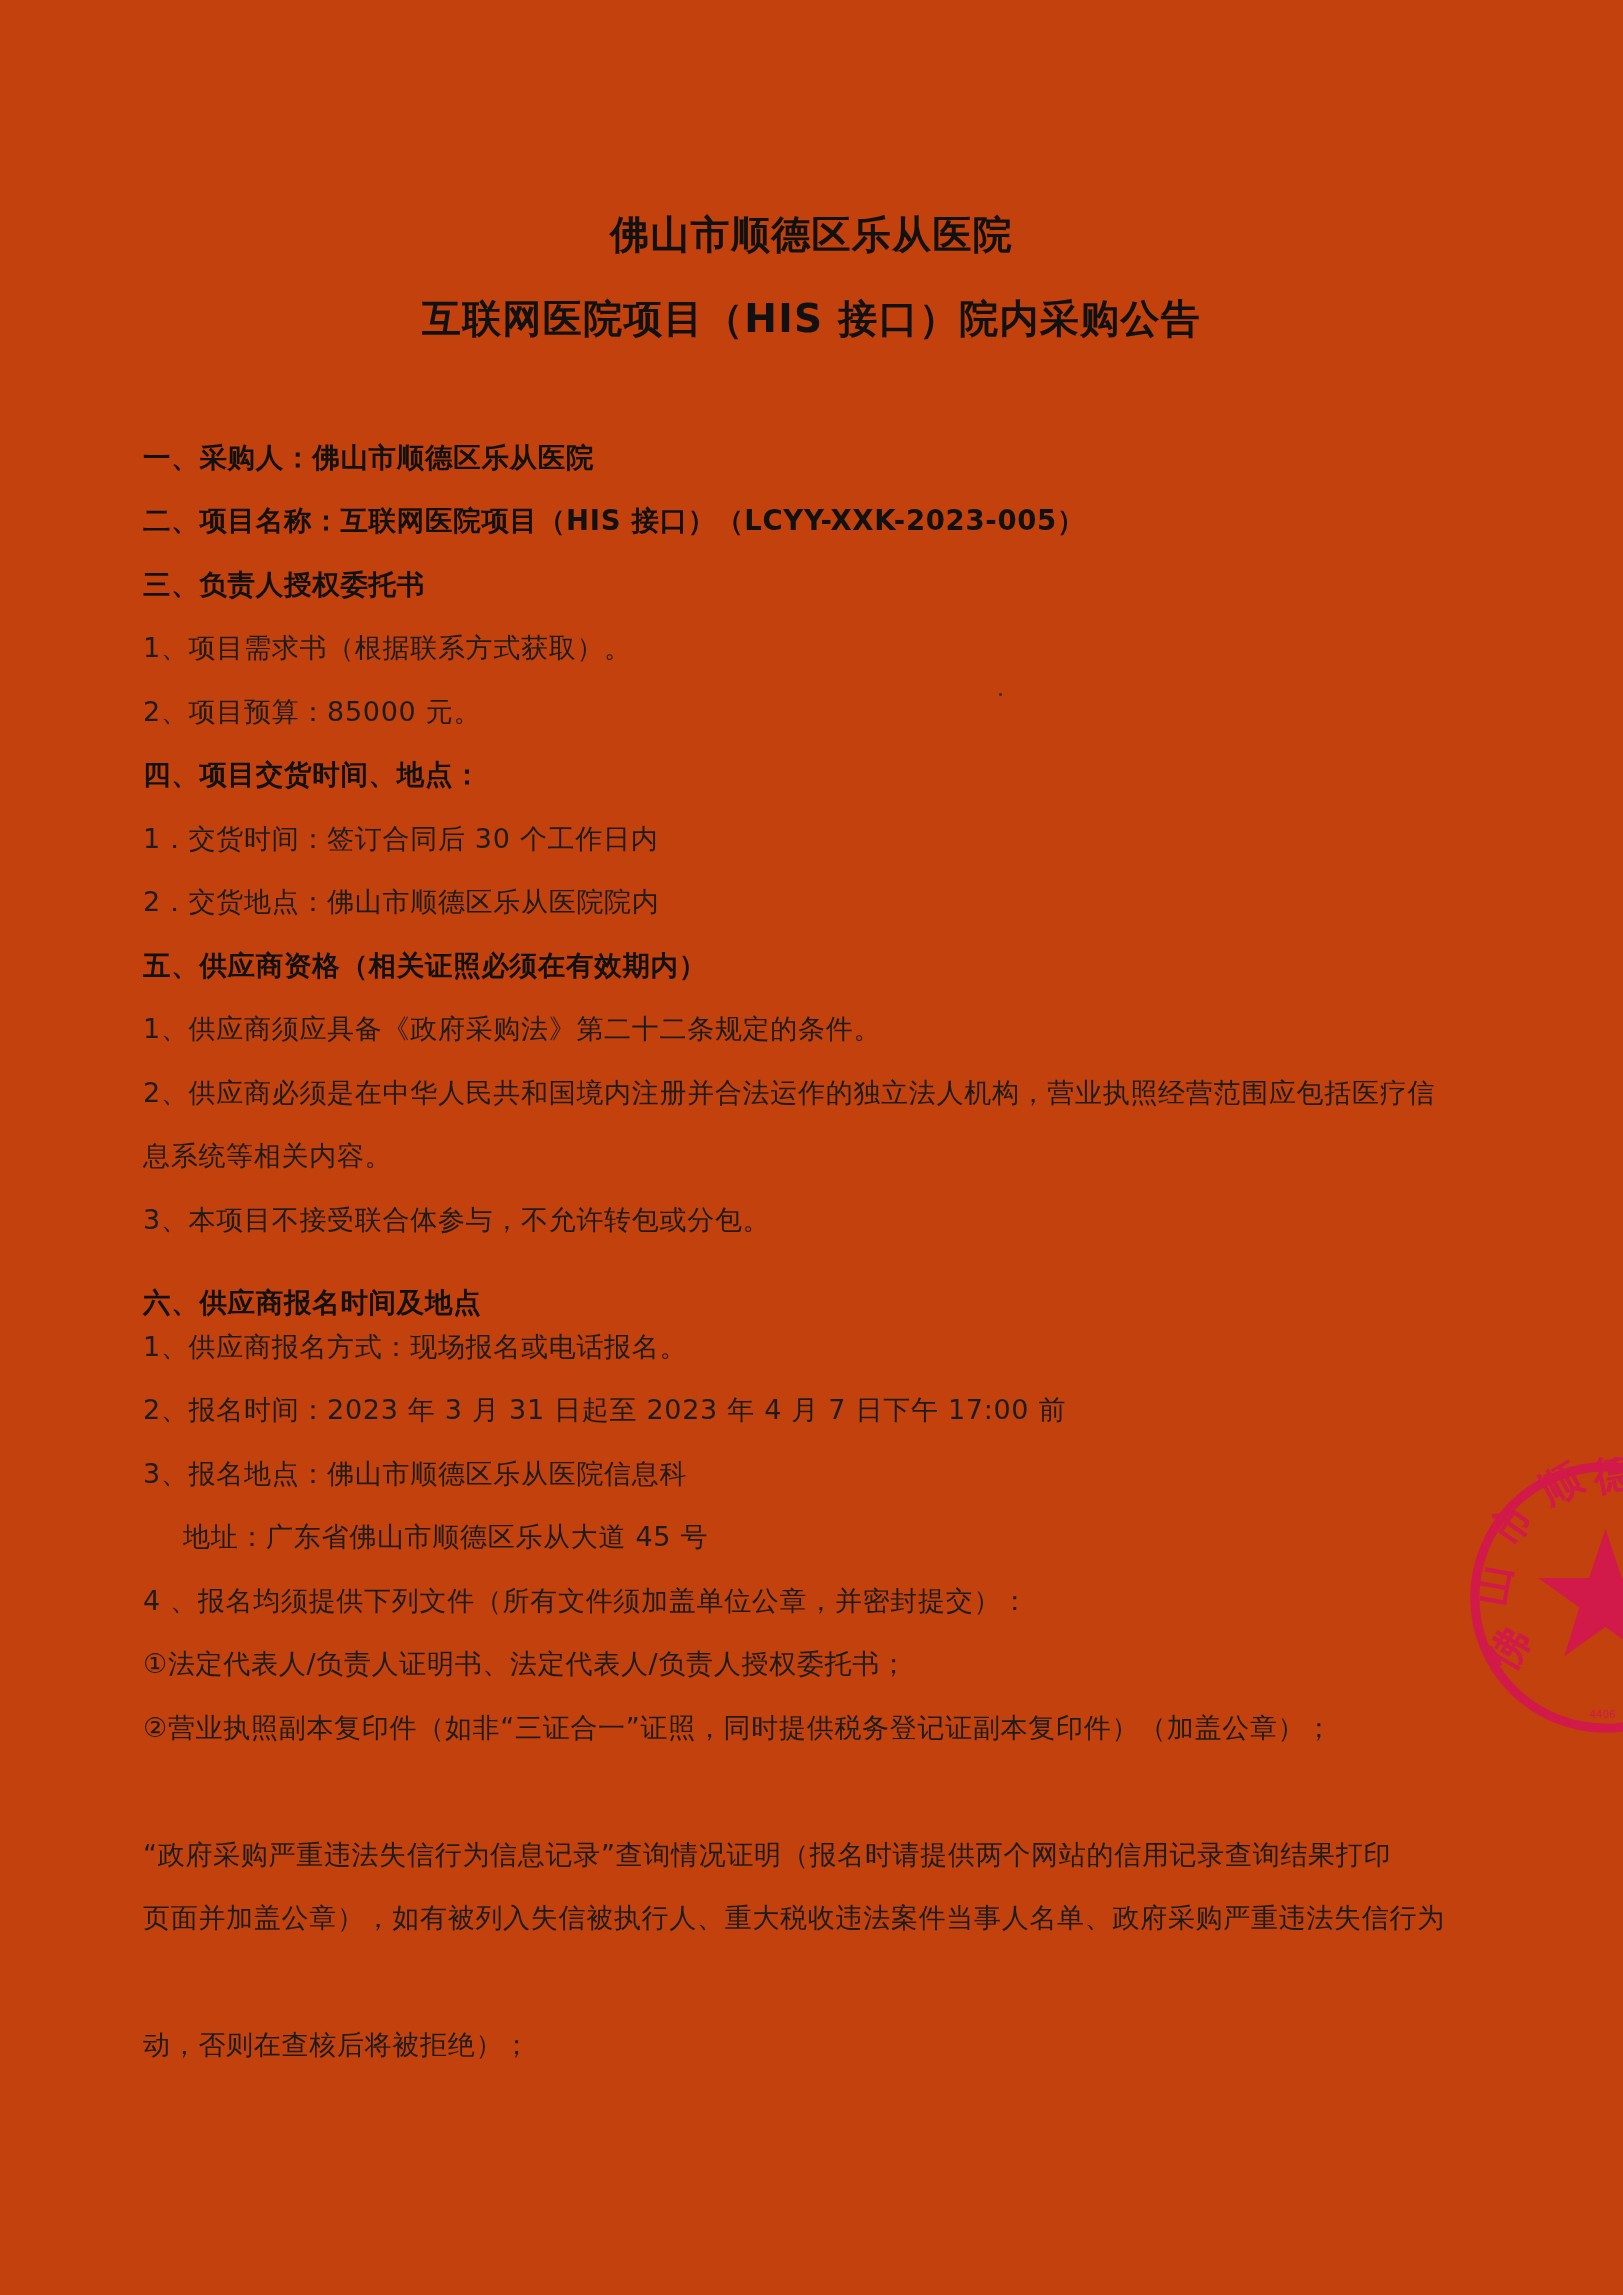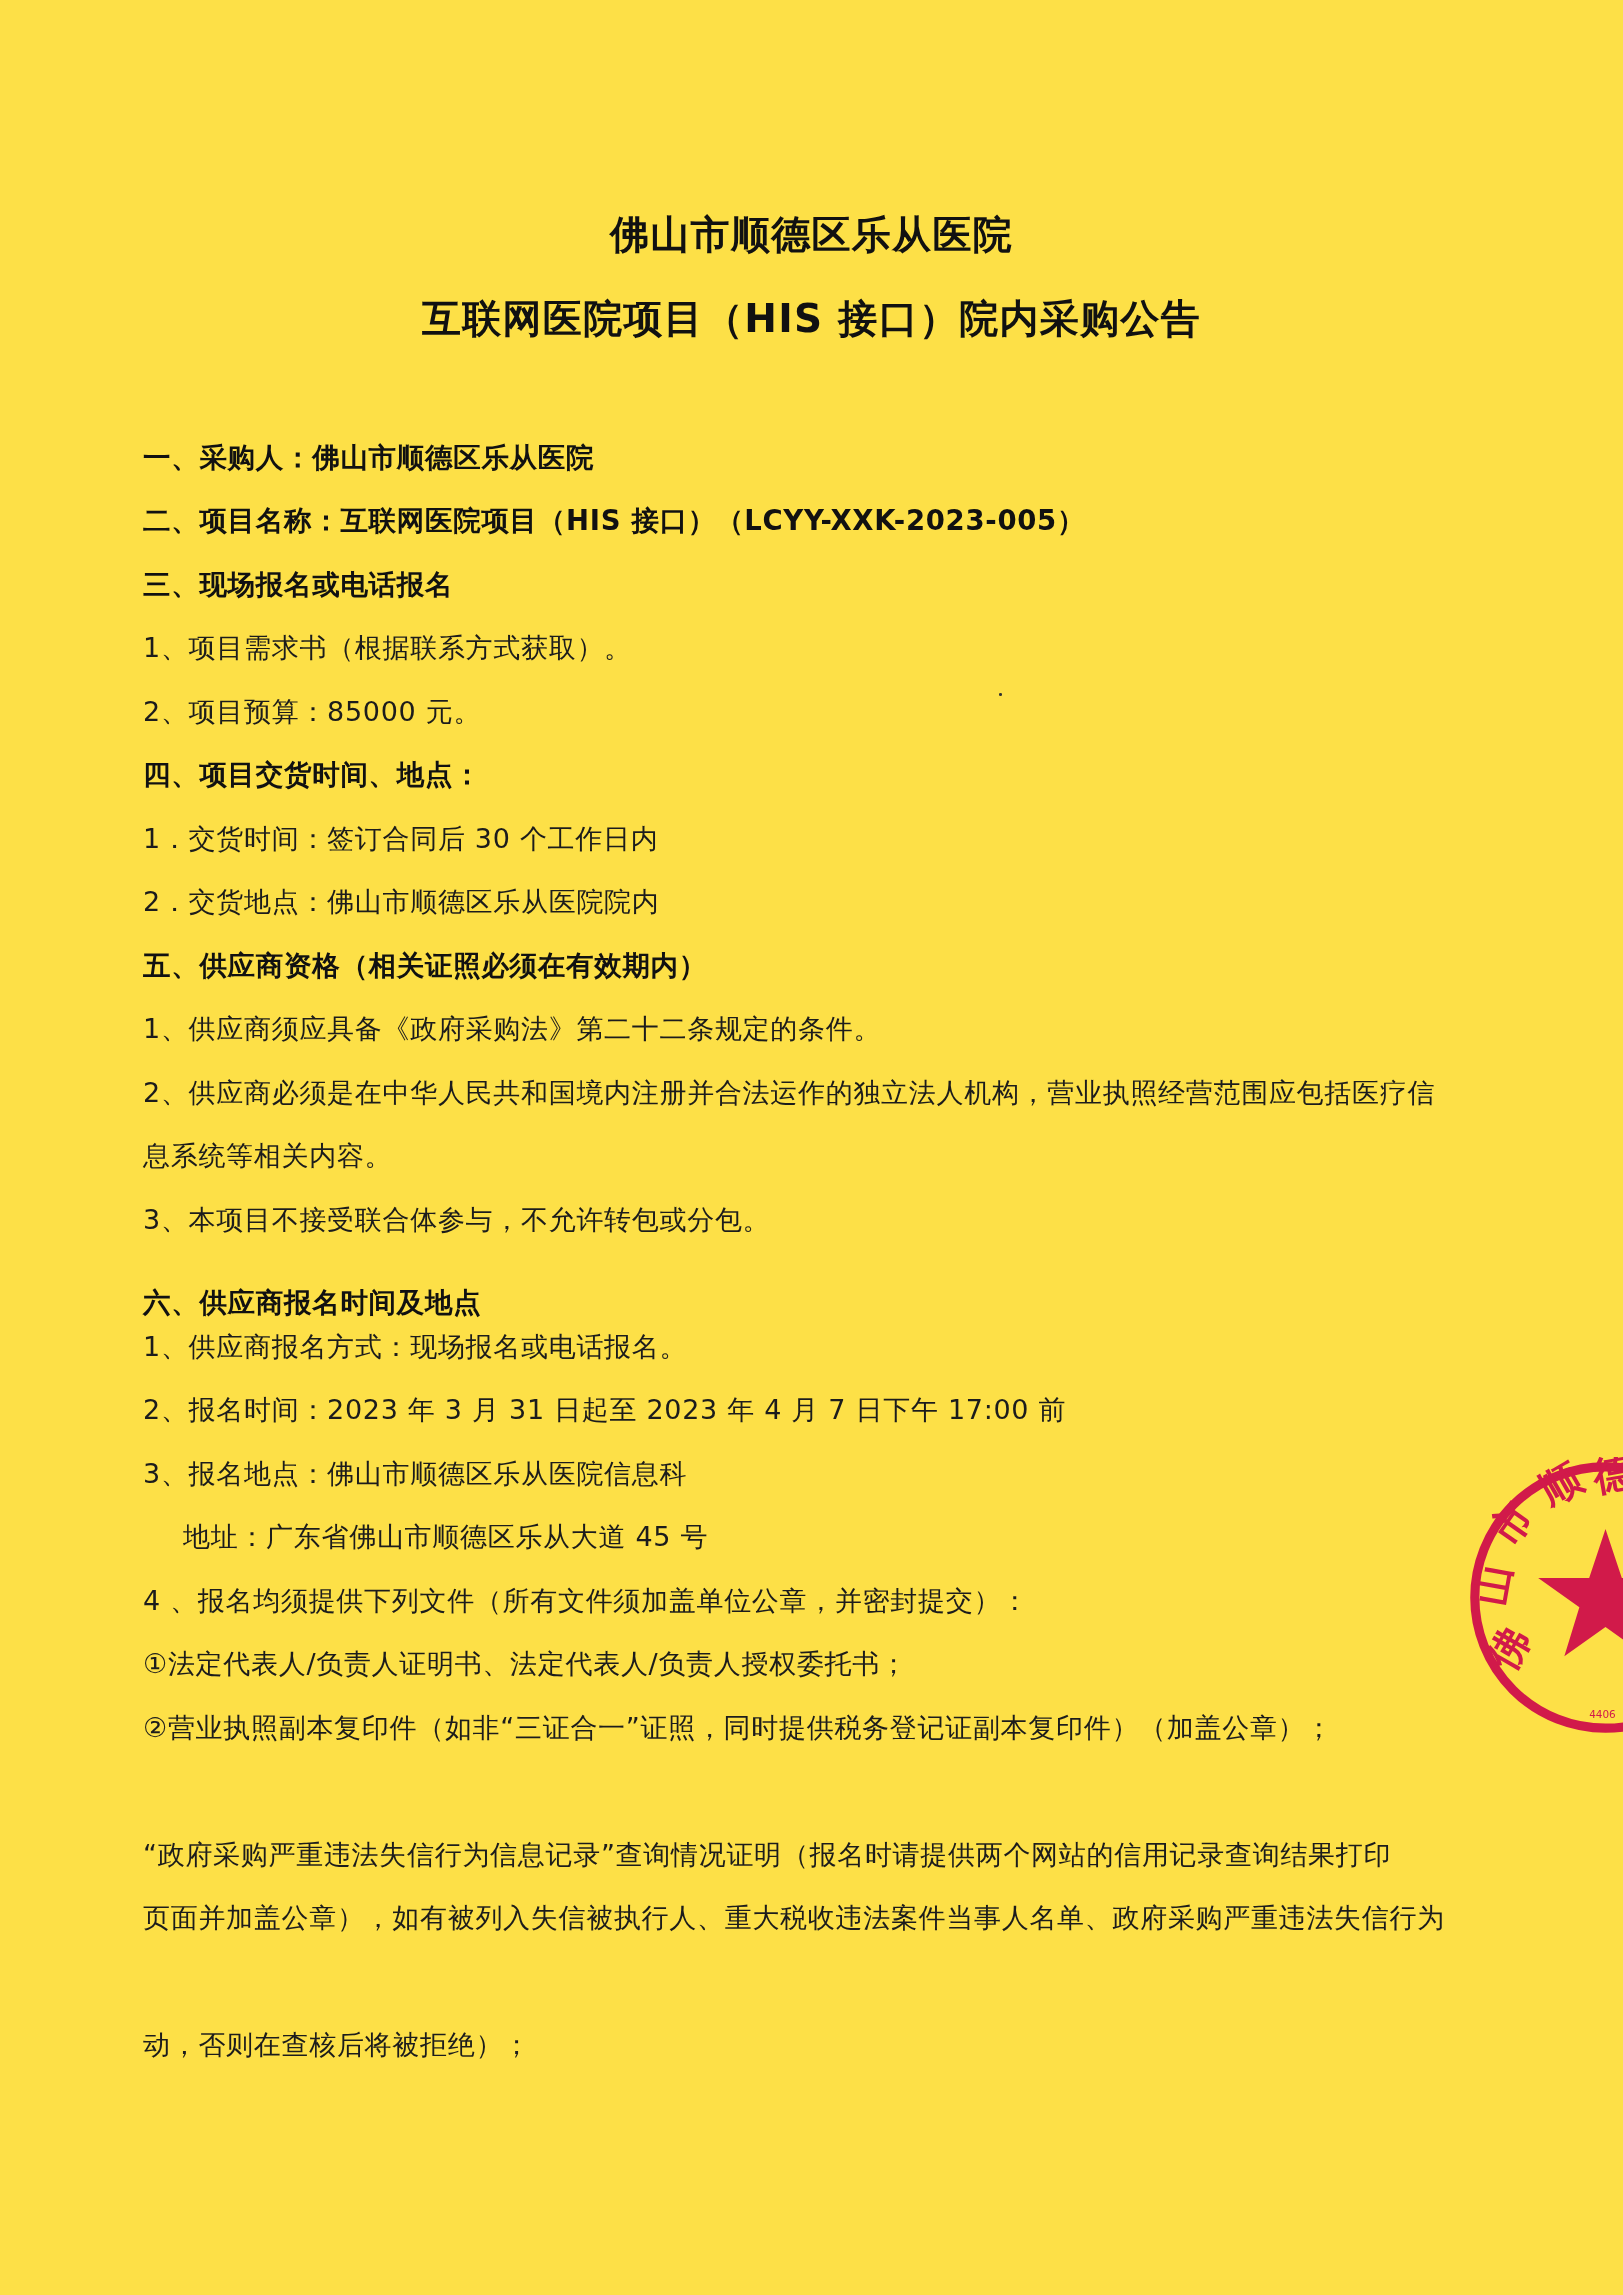--- a/index.html
+++ b/index.html
@@ -1,21 +1,21 @@
 <!DOCTYPE html>
 <html style="font-size:10.5px"><head>
 <meta charset="utf-8">
 <style>
   html, body { margin: 0; padding: 0; background: #ffffff; }
   body {
     width: 1623px; height: 2295px; position: relative; overflow: hidden;
     font-family: "DejaVu Sans", "Liberation Sans", sans-serif;
     color: #1a1a1a;
   }
-  .page { position: absolute; inset: 0; background: #fde047; }
+  .page { position: absolute; inset: 0; background: #c2410c; }
   .title {
     position: absolute; left: 0; width: 1623px; text-align: center;
     font-size: 39px; font-weight: bold; letter-spacing: 1.3px; color: #111;
   }
   .line {
     position: absolute; left: 143px; font-size: 27px; white-space: nowrap;
     color: #1c1c1c; letter-spacing: 0.7px;
   }
   .line.h { font-weight: bold; font-size: 27.5px; color: #111; }
   .line.indent { left: 183px; }
@@ -27,21 +27,21 @@
 </head>
 <body>
 
 <div class="page">
 
   <div class="title" style="top:208px;">佛山市顺德区乐从医院</div>
   <div class="title" style="top:292px;">互联网医院项目（HIS 接口）院内采购公告</div>
 
   <div class="line h" style="top:440px;">一、采购人：佛山市顺德区乐从医院</div>
   <div class="line h" style="top:503px;">二、项目名称：互联网医院项目（HIS 接口）（LCYY-XXK-2023-005）</div>
-  <div class="line h" style="top:567px;">三、现场报名或电话报名</div>
+  <div class="line h" style="top:567px;">三、负责人授权委托书</div>
   <div class="line" style="top:630px;">1、项目需求书（根据联系方式获取）。</div>
   <div class="line" style="top:694px;">2、项目预算：85000 元。</div>
 
   <div class="line h" style="top:757px;">四、项目交货时间、地点：</div>
   <div class="line" style="top:821px;">1．交货时间：签订合同后 30 个工作日内</div>
   <div class="line" style="top:884px;">2．交货地点：佛山市顺德区乐从医院院内</div>
 
   <div class="line h" style="top:948px;">五、供应商资格（相关证照必须在有效期内）</div>
   <div class="line" style="top:1011px;">1、供应商须应具备《政府采购法》第二十二条规定的条件。</div>
   <div class="line" style="top:1075px;">2、供应商必须是在中华人民共和国境内注册并合法运作的独立法人机构，营业执照经营范围应包括医疗信</div>

